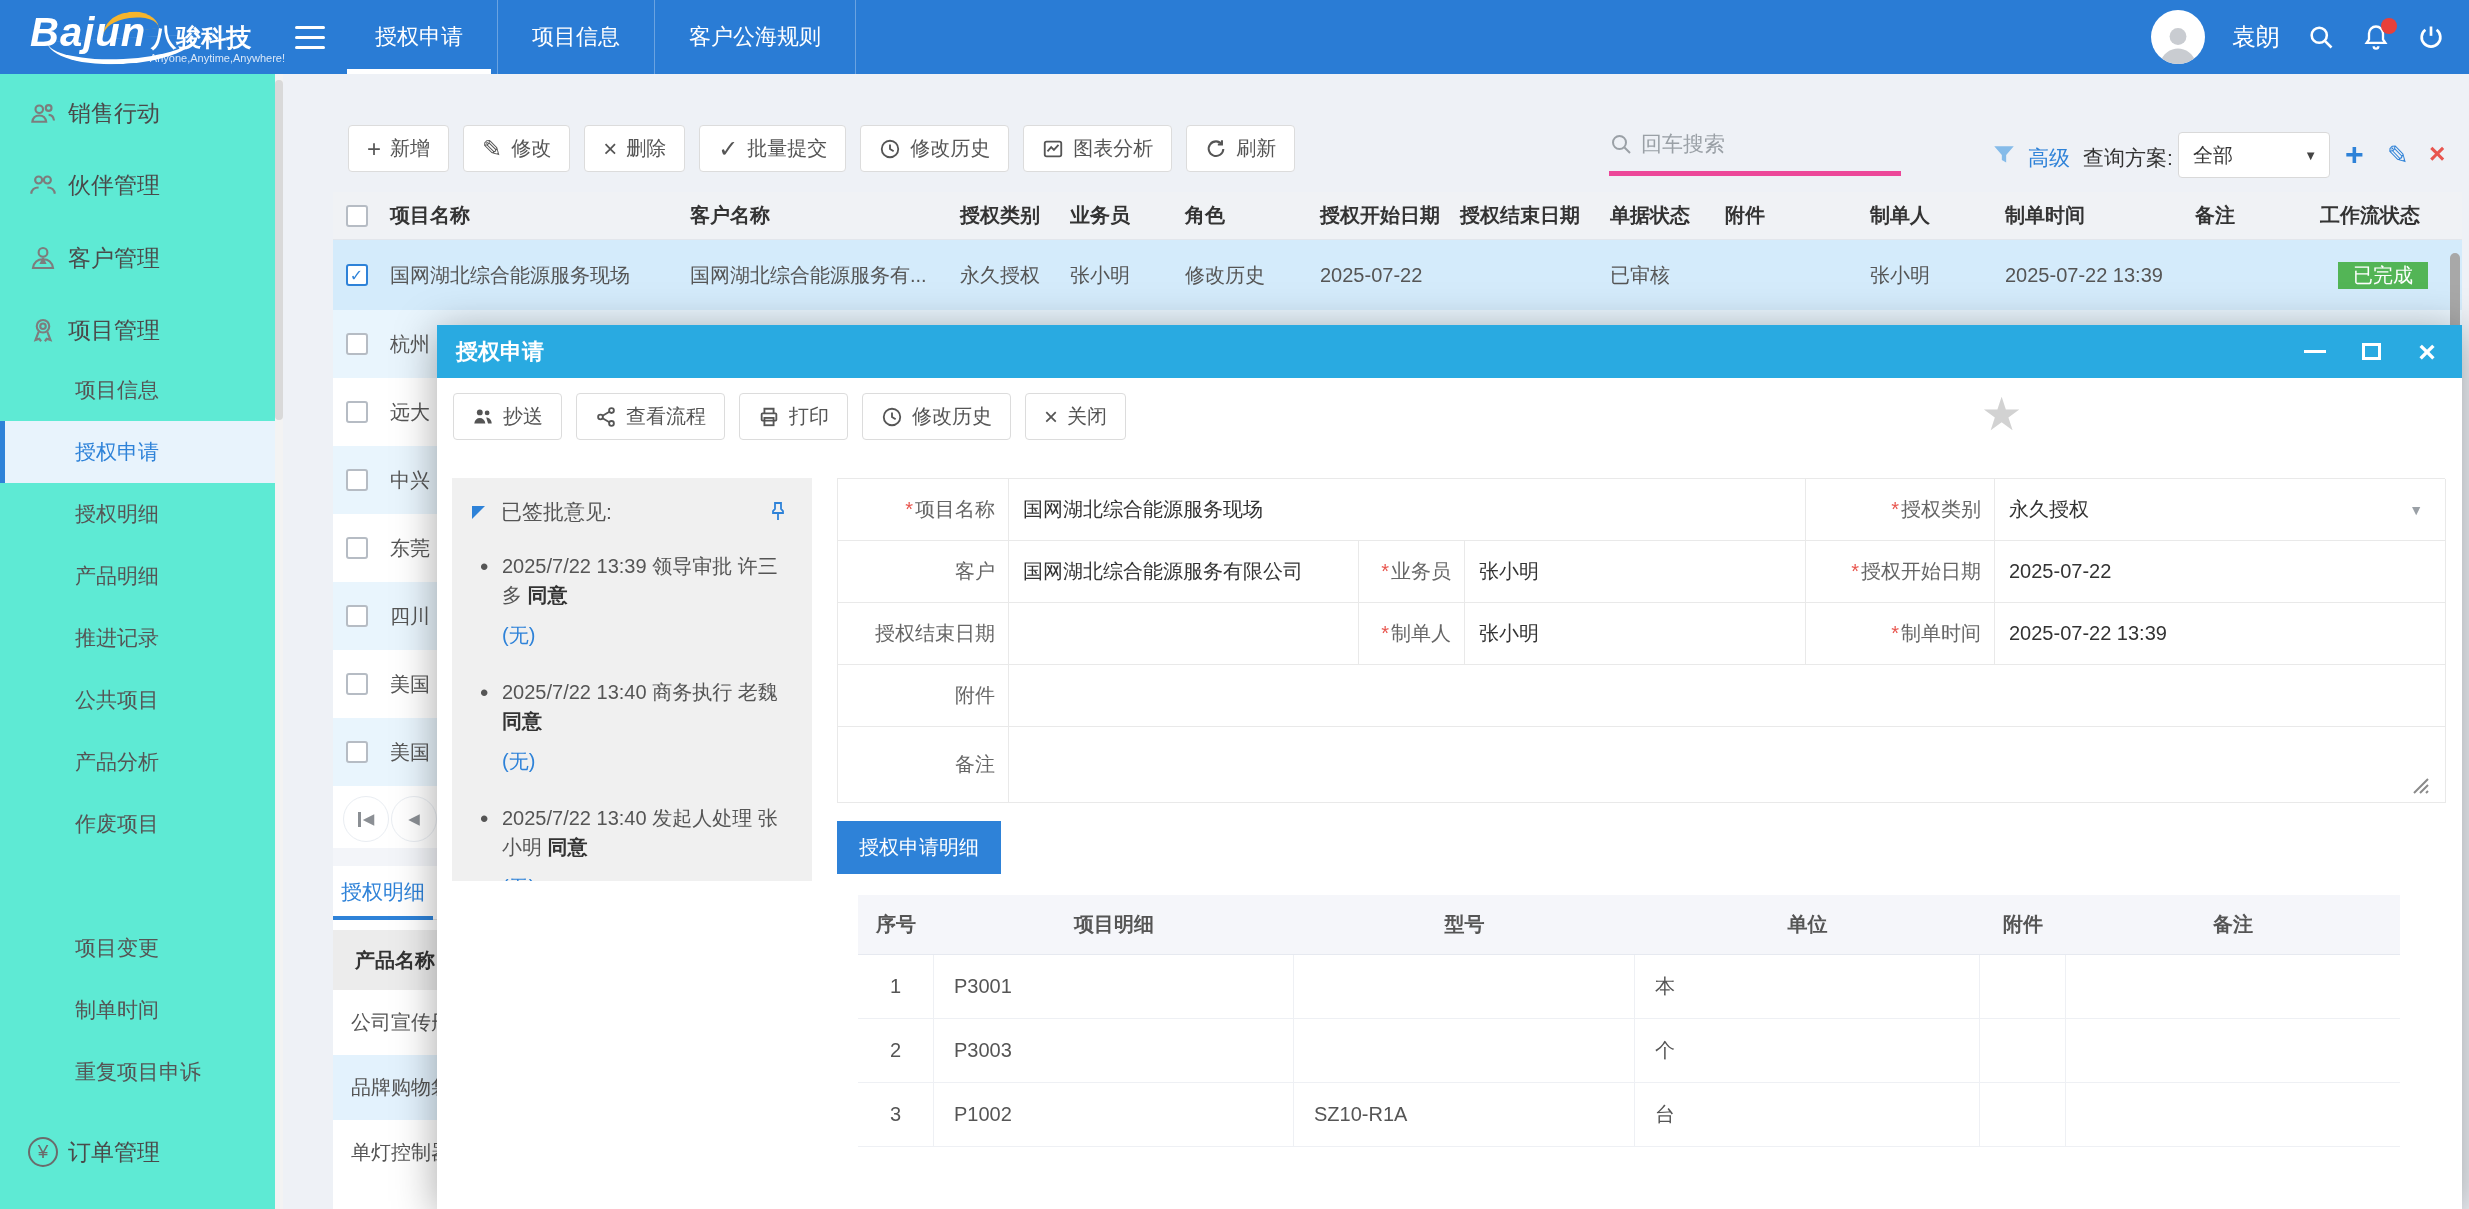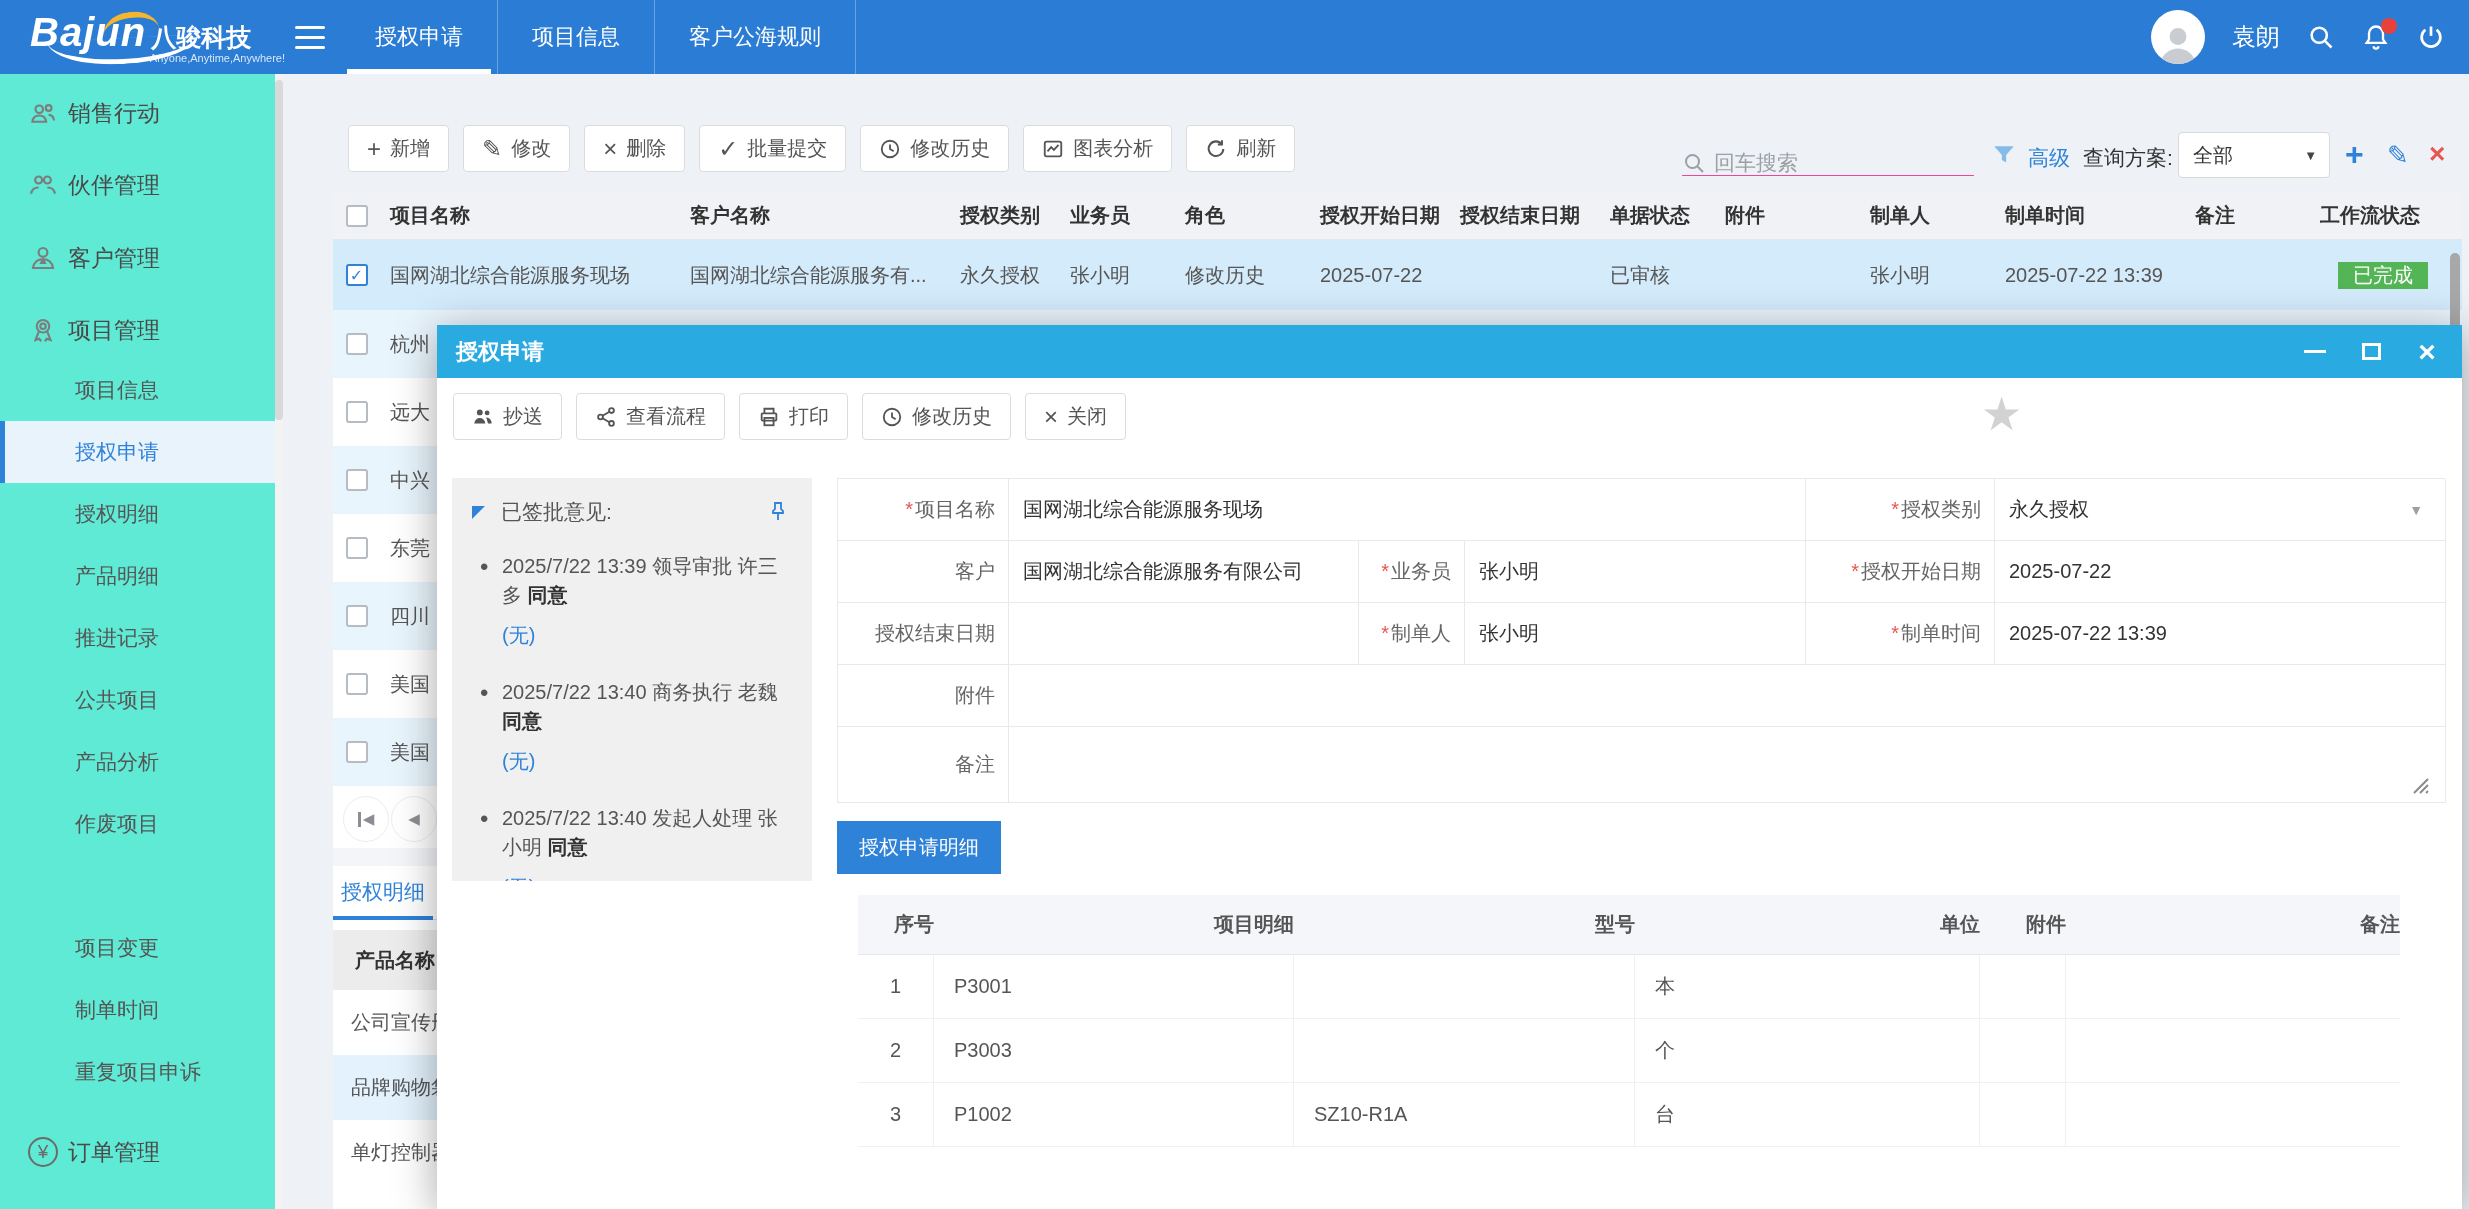--- a/index.html
+++ b/index.html
@@ -47,22 +47,22 @@
   .yen-circle{width:30px;height:30px;border:2px solid #6b6b6b;border-radius:50%;display:flex;
               align-items:center;justify-content:center;font-size:19px;color:#6b6b6b}
 
   
   .content{position:absolute;left:283px;top:74px;right:0;bottom:0;background:#eef1f6}
   .white-panel{position:absolute;left:50px;top:118px;right:7px;bottom:0;background:#fff}
   .btn{display:inline-flex;align-items:center;gap:9px;background:#fff;border:1px solid #dcdcdc;
        border-radius:4px;height:47px;padding:0 18px;font-size:20px;color:#555;cursor:pointer;white-space:nowrap}
   .bicon{font-size:24px;line-height:1;color:#555}
   .toolbar{position:absolute;left:65px;top:51px;display:flex;gap:14px}
-  .search-area{position:absolute;left:1399px;top:58px;width:292px;border-bottom:1px solid #ec4899;
-               display:flex;align-items:flex-end;height:44px}
+  .search-area{position:absolute;left:1326px;top:58px;width:292px;border-bottom:5px solid #ec4899;
+               display:flex;align-items:flex-start;height:44px}
   .search-area input{border:0;outline:0;font-size:21px;color:#555;width:240px;margin-left:8px;background:transparent}
   .search-area input::placeholder{color:#9aa0a6}
   .funnel{position:absolute;left:1708px;top:68px;cursor:pointer;display:flex}
   .adv-link{position:absolute;left:1745px;top:70px;color:#2e82d8;font-size:21px;cursor:pointer}
   .query-label{position:absolute;left:1800px;top:70px;color:#333;font-size:21px}
   .query-select{position:absolute;left:1895px;top:58px;width:152px;height:46px;border:1px solid #d9d9d9;
                 border-radius:4px;background:#fff;display:flex;align-items:center;justify-content:space-between;
                 padding:0 12px 0 14px;color:#333;cursor:pointer}
   .query-select .arr{font-size:13px;color:#444}
   .q-plus{position:absolute;left:2062px;top:62px;color:#2e82d8;font-size:32px;font-weight:bold;cursor:pointer}
@@ -135,21 +135,21 @@
   .sp3{grid-column:span 3}.sp5{grid-column:span 5}
   .req::before{content:"*";color:#e8564f;margin-right:2px}
   .fv .arr{position:absolute;right:22px;font-size:14px;color:#9aa0a6;cursor:pointer}
   .m-resize{position:absolute;right:16px;bottom:8px}
 
   .m-dtab{position:absolute;left:400px;top:496px;height:53px;padding:0 22px;background:#2e82d8;color:#fff;
           display:flex;align-items:center;font-size:20px;cursor:pointer}
   .m-dt{position:absolute;left:421px;top:570px;width:1542px}
   .dt-head{display:flex;height:60px;background:#f5f6fa;align-items:center;color:#555;font-weight:bold;
            border-bottom:1px solid #e6e9f0}
-  .dt-head>div{text-align:right}
+  .dt-head>div{text-align:center}
   .dt-row{display:flex;height:64px;align-items:center;border-bottom:1px solid #eef0f4;color:#555;cursor:pointer}
   .dt-row>div{height:100%;display:flex;align-items:center;border-right:1px solid #eef0f4}
   .dt-row>div:last-child{border-right:0}
   .d0{width:76px;justify-content:center;text-align:center}
   .d1{width:360px;padding-left:20px}.d2{width:341px;padding-left:20px}.d3{width:345px;padding-left:20px}
   .d4{width:86px}.d5{width:334px;padding-left:20px}
   .dt-head .d0,.dt-head .d1,.dt-head .d2,.dt-head .d3,.dt-head .d4,.dt-head .d5{display:block;padding-left:0;border:0}
   svg{display:block}
 </style>
 </head>

